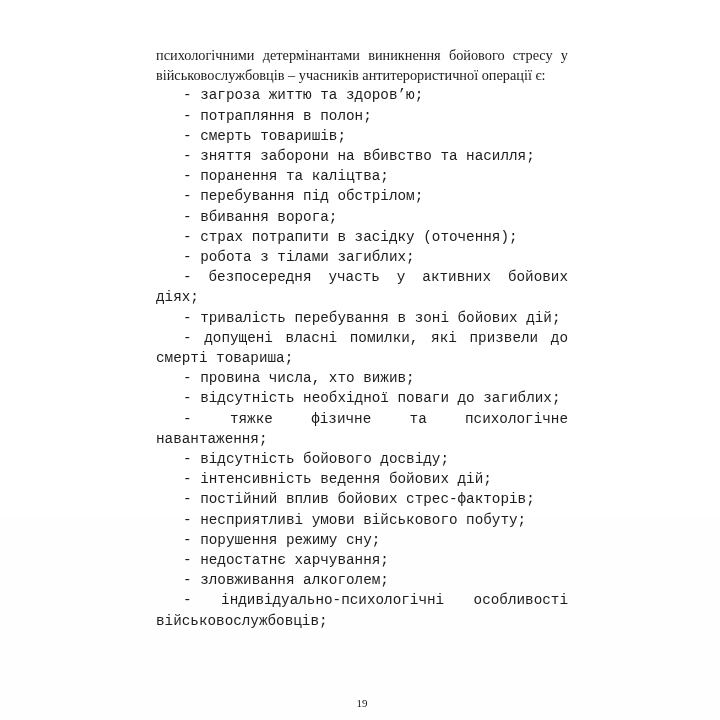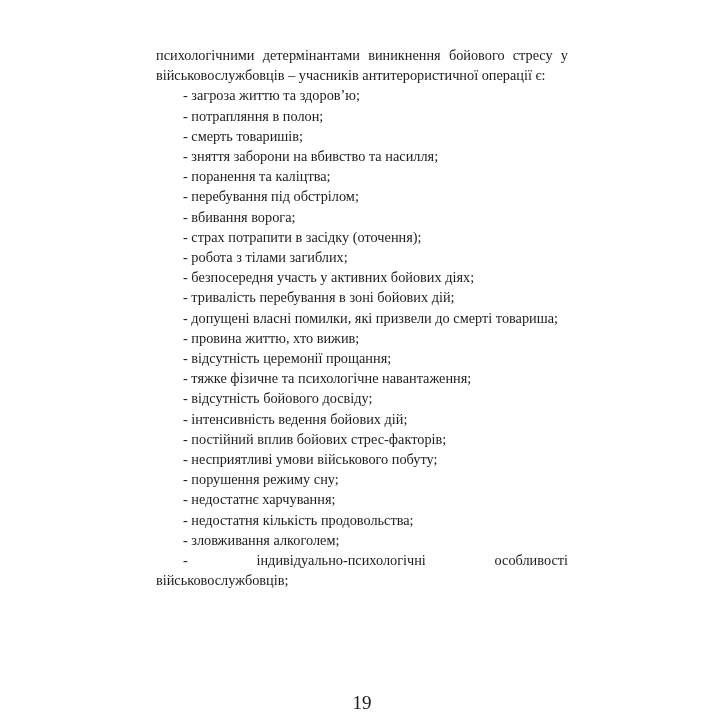--- a/index.html
+++ b/index.html
@@ -30,28 +30,29 @@
     line-height: 20.2px;
     text-align: justify;
     hyphens: none;
     -webkit-hyphens: none;
   }
   p.intro {
     text-indent: 0;
   }
   p.li {
     text-indent: 27px;
+    font-family: Liberation Mono, monospace;
   }
   .page-number {
     position: absolute;
     left: 156px;
     top: 694px;
     width: 412px;
     text-align: center;
-    font-size: 19px;
+    font-size: 11px;
     line-height: 18px;
   }
 </style>
 </head>
 <body>
 
 <div class="sheet">
   <div class="text-column">
     <p class="intro">психологічними детермінантами виникнення бойового стресу у військовослужбовців – учасників антитерористичної операції є:</p>
     <p class="li">- загроза життю та здоров’ю;</p>
@@ -59,27 +60,26 @@
     <p class="li">- смерть товаришів;</p>
     <p class="li">- зняття заборони на вбивство та насилля;</p>
     <p class="li">- поранення та каліцтва;</p>
     <p class="li">- перебування під обстрілом;</p>
     <p class="li">- вбивання ворога;</p>
     <p class="li">- страх потрапити в засідку (оточення);</p>
     <p class="li">- робота з тілами загиблих;</p>
     <p class="li">- безпосередня участь у активних бойових діях;</p>
     <p class="li">- тривалість перебування в зоні бойових дій;</p>
     <p class="li">- допущені власні помилки, які призвели до смерті товариша;</p>
-    <p class="li">- провина життю, хто вижив;</p>
-    <p class="li">- відсутність церемонії прощання;</p>
+    <p class="li">- провина числа, хто вижив;</p>
+    <p class="li">- відсутність необхідної поваги до загиблих;</p>
     <p class="li">- тяжке фізичне та психологічне навантаження;</p>
     <p class="li">- відсутність бойового досвіду;</p>
     <p class="li">- інтенсивність ведення бойових дій;</p>
     <p class="li">- постійний вплив бойових стрес-факторів;</p>
     <p class="li">- несприятливі умови військового побуту;</p>
     <p class="li">- порушення режиму сну;</p>
     <p class="li">- недостатнє харчування;</p>
-    <p class="li">- недостатня кількість продовольства;</p>
     <p class="li">- зловживання алкоголем;</p>
     <p class="li">- індивідуально-психологічні особливості військовослужбовців;</p>
   </div>
   <div class="page-number">19</div>
 </div>
 
 </body></html>

